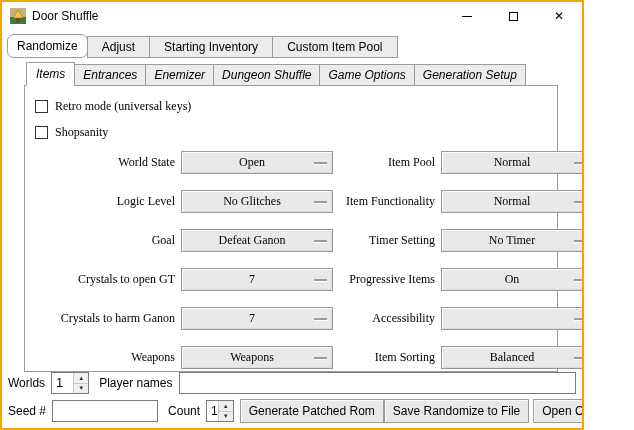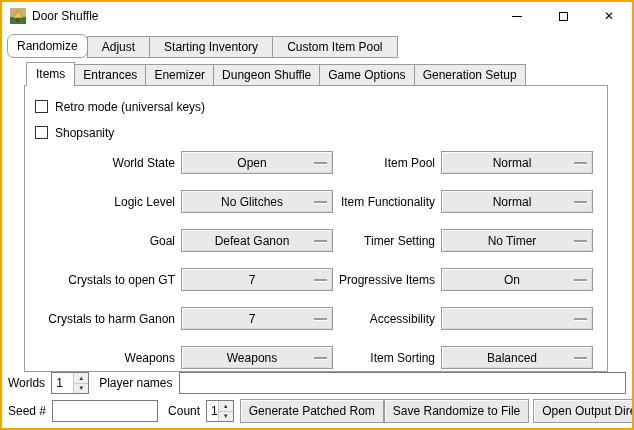--- a/index.html
+++ b/index.html
@@ -2,21 +2,21 @@
 <html><head>
 <meta charset="utf-8">
 <style>
   html,body{margin:0;padding:0;}
   body{
     width:634px;height:430px;
     font-family:"Liberation Sans",sans-serif;
     font-size:12px;color:#000;background:#fff;
   }
   .window{
-    width:634px;height:430px;box-sizing:border-box;
+    width:584px;height:430px;box-sizing:border-box;
     border:2px solid #F0A800;background:#15803d;
     display:flex;flex-direction:column;overflow:hidden;
   }
   
   .titlebar{height:28px;flex:0 0 28px;display:flex;align-items:center;background:#fff;}
   .app-icon{width:16px;height:16px;margin:0 6px 0 8px;flex:0 0 16px;}
   .title-text{white-space:nowrap;}
   .caption-buttons{margin-left:auto;display:flex;height:100%;}
   .cap{width:46px;height:100%;display:flex;align-items:center;justify-content:center;cursor:default;}
   .min-glyph{width:10px;height:1px;background:#000;}
@@ -24,27 +24,27 @@
   .close-glyph{font-size:12px;line-height:1;}
   
   .content{flex:1;display:flex;flex-direction:column;background:#fff;}
   
   .outer-tabs{display:flex;align-items:flex-end;margin:4px 0 0 5px;height:24px;}
   .tab{border:1px solid #9b9b9b;background:#ececec;padding:3px 14px 3px;margin-top:4px;white-space:nowrap;}
   .tab + .tab{margin-left:-1px;}
   .tab.selected{background:#fff;padding:4px 9px;margin-top:0;border-radius:7px;}
   
   .inner-nb{margin:4px 24px 0 22px;}
-  .inner-tabs{display:flex;align-items:flex-end;padding-left:2px;position:relative;z-index:2;}
+  .inner-tabs{display:flex;align-items:flex-end;padding-left:2px;position:relative;z-index:2;font-style:italic;}
   .itab{border:1px solid #9b9b9b;background:#ececec;padding:3px 8px;margin-top:2px;margin-bottom:-1px;white-space:nowrap;}
   .itab + .itab{margin-left:-1px;}
   .itab.selected{background:#fff;padding:4px 9px;margin-top:0;border-bottom:1px solid #fff;}
   .pane{
     border:1px solid #9b9b9b;background:#fff;height:287px;box-sizing:border-box;
-    padding:8px 0 0 10px;position:relative;z-index:1;
+    padding:8px 0 0 10px;position:relative;z-index:1;font-family:Liberation Serif, serif;
   }
   
   .check-row{display:flex;align-items:center;height:21px;margin:2px 0 5px;cursor:default;}
   .checkbox{width:13px;height:13px;box-sizing:border-box;border:1px solid #333;background:#fff;margin-right:7px;flex:0 0 13px;}
   
   .opt-grid{display:flex;margin-top:8px;}
   .opt-col{display:flex;flex-direction:column;gap:8px;}
   .opt-row{display:flex;align-items:center;margin-bottom:8px;height:23px;}
   .opt-label{text-align:right;white-space:nowrap;}
   .col-left .opt-label{flex:0 0 140px;}

